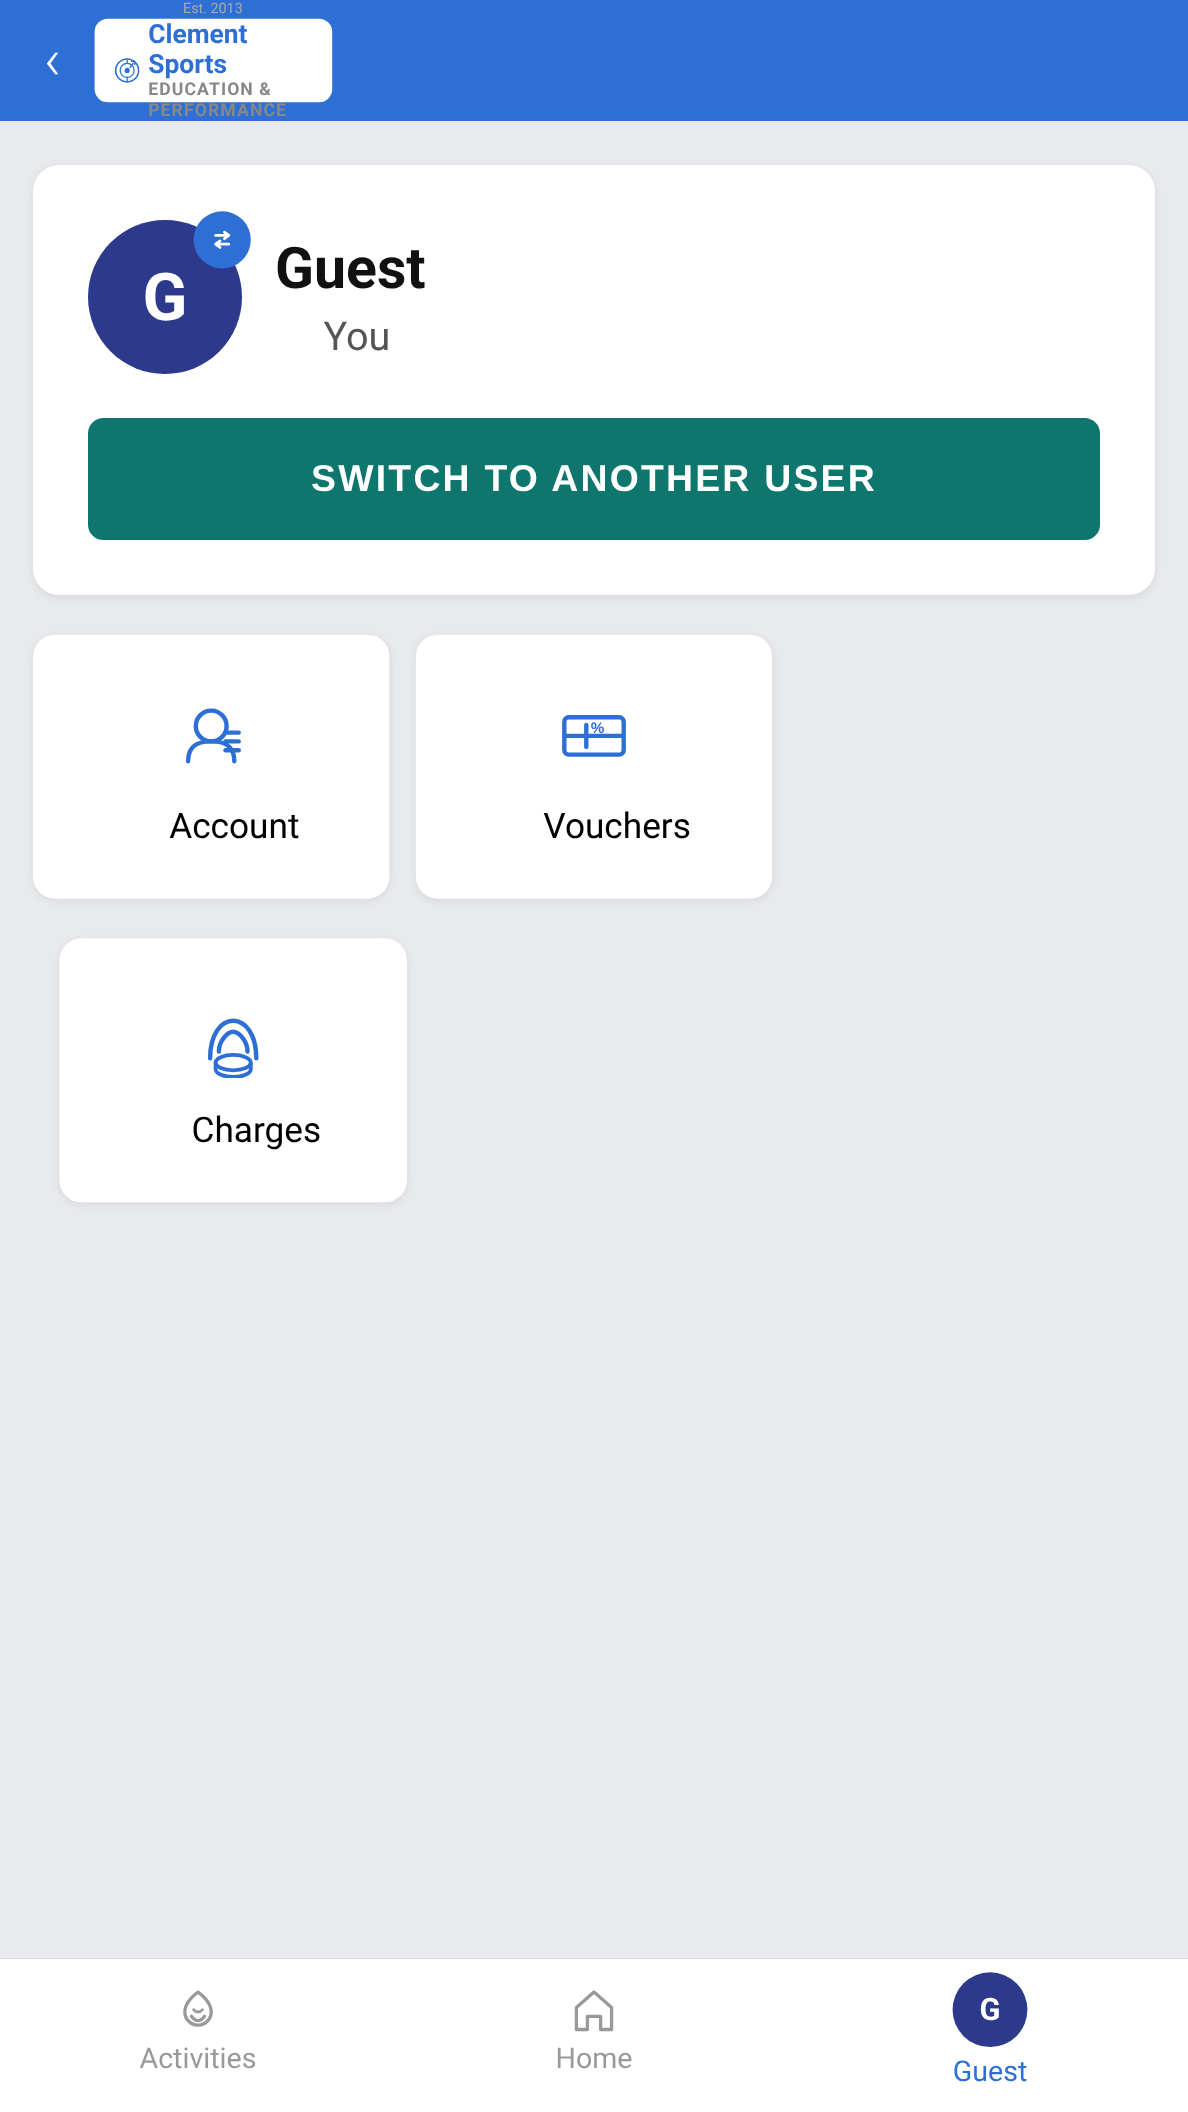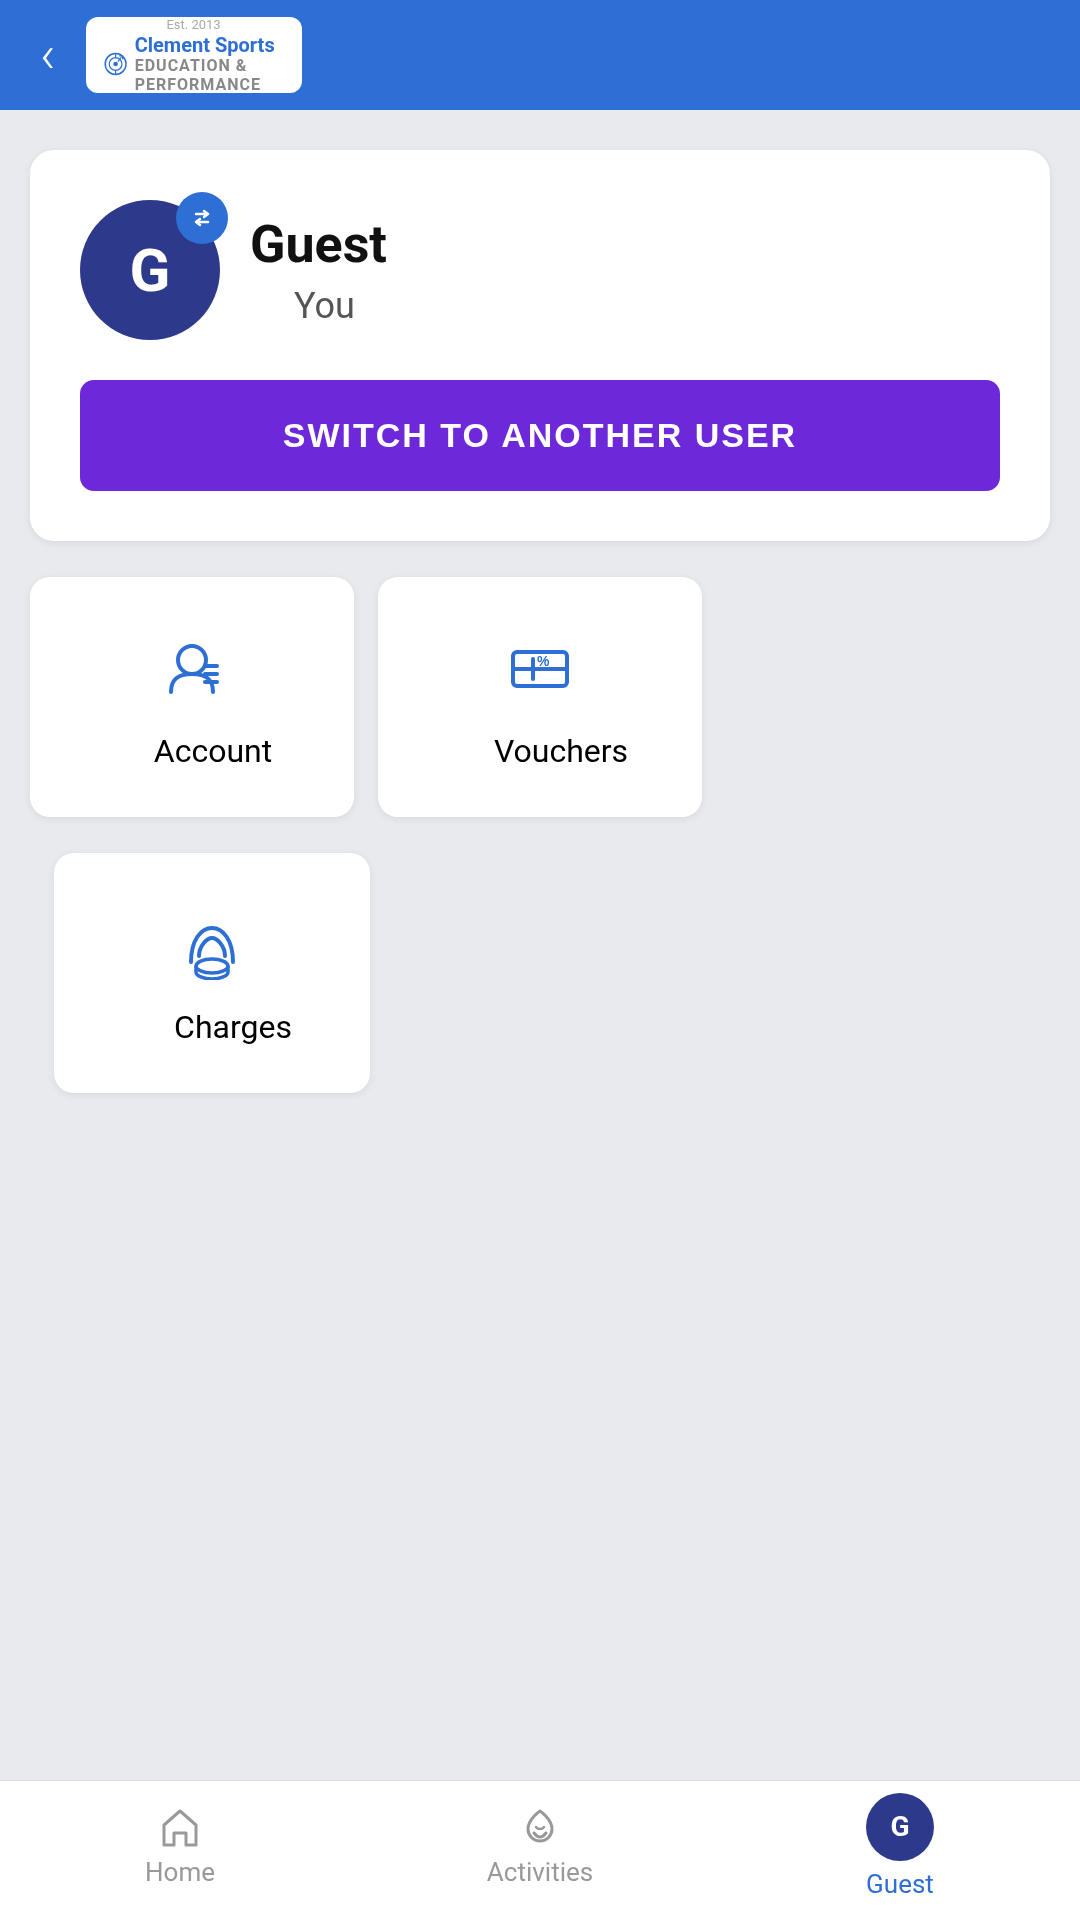--- a/index.html
+++ b/index.html
@@ -114,21 +114,21 @@
       color: #111;
     }
 
     .user-sub {
       font-size: 36px;
       color: #555;
       margin-left: 44px;
     }
 
     .switch-btn {
-      background: #6d28d9;
+      background: #0f766e;
       color: white;
       border: none;
       border-radius: 14px;
       padding: 36px 12px;
       font-size: 34px;
       font-weight: 700;
       letter-spacing: 2px;
       text-transform: uppercase;
       cursor: pointer;
       width: 100%;
@@ -258,21 +258,21 @@
           <circle cx="20" cy="20" r="18" fill="none" stroke="#2d6fd4" stroke-width="2.5"></circle>
           <circle cx="20" cy="20" r="11" fill="none" stroke="#2d6fd4" stroke-width="2"></circle>
           <circle cx="20" cy="20" r="4" fill="#2d6fd4"></circle>
           <line x1="20" y1="2" x2="20" y2="10" stroke="#2d6fd4" stroke-width="2"></line>
           <line x1="20" y1="30" x2="20" y2="38" stroke="#2d6fd4" stroke-width="2"></line>
           <line x1="30" y1="8" x2="24" y2="16" stroke="#2d6fd4" stroke-width="2"></line>
           <line x1="26" y1="6" x2="32" y2="6" stroke="#2d6fd4" stroke-width="2"></line>
           <line x1="32" y1="6" x2="32" y2="12" stroke="#2d6fd4" stroke-width="2"></line>
         </svg>
         <div>
-          <div style="font-size:20px; font-weight:bold; color:#2d6fd4; line-height:1.1;">Clement Sports</div>
+          <div style="font-size:24px; font-weight:bold; color:#2d6fd4; line-height:1.1;">Clement Sports</div>
           <div style="font-size:16px; color:#888; letter-spacing:1px;font-weight:bold;">EDUCATION &amp; PERFORMANCE</div>
         </div>
       </div>
     </div>
   </div>
 </div>
 
 <div class="main">
 
   <div class="user-card">
@@ -343,36 +343,36 @@
     </div>
   </div>
 
 </div>
 
 <div class="bottom-nav">
 
   <div class="nav-item">
     <div class="nav-icon">
       <svg width="44" height="44" viewBox="0 0 44 44" fill="none">
-        <path d="M6 20 L22 6 L38 20 L38 40 L28 40 L28 28 L16 28 L16 40 L6 40 Z" stroke="#999" stroke-width="3" stroke-linejoin="round" fill="none"></path>
-      </svg>
-    </div>
-    <div class="nav-label">Home</div>
-  </div>
-
-  <div class="nav-item">
-    <div class="nav-icon">
-      <svg width="44" height="44" viewBox="0 0 44 44" fill="none">
         <path d="M22 6 C22 6 10 14 10 24 C10 30.6 15.4 36 22 36 C28.6 36 34 30.6 34 24 C34 14 22 6 22 6Z" stroke="#999" stroke-width="3" fill="none" stroke-linejoin="round"></path>
         <path d="M16 28 C16 28 19 32 22 32 C25 32 28 28 28 28" stroke="#999" stroke-width="3" stroke-linecap="round" fill="none"></path>
         <path d="M18 22 C18 22 19.5 24 22 24 C24.5 24 26 22 26 22" stroke="#999" stroke-width="2.5" stroke-linecap="round" fill="none"></path>
       </svg>
     </div>
     <div class="nav-label">Activities</div>
   </div>
 
   <div class="nav-item">
+    <div class="nav-icon">
+      <svg width="44" height="44" viewBox="0 0 44 44" fill="none">
+        <path d="M6 20 L22 6 L38 20 L38 40 L28 40 L28 28 L16 28 L16 40 L6 40 Z" stroke="#999" stroke-width="3" stroke-linejoin="round" fill="none"></path>
+      </svg>
+    </div>
+    <div class="nav-label">Home</div>
+  </div>
+
+  <div class="nav-item">
     <div class="nav-avatar">
       <span>G</span>
     </div>
     <div class="nav-label active">Guest</div>
   </div>
 </div>
 
 </body></html>

